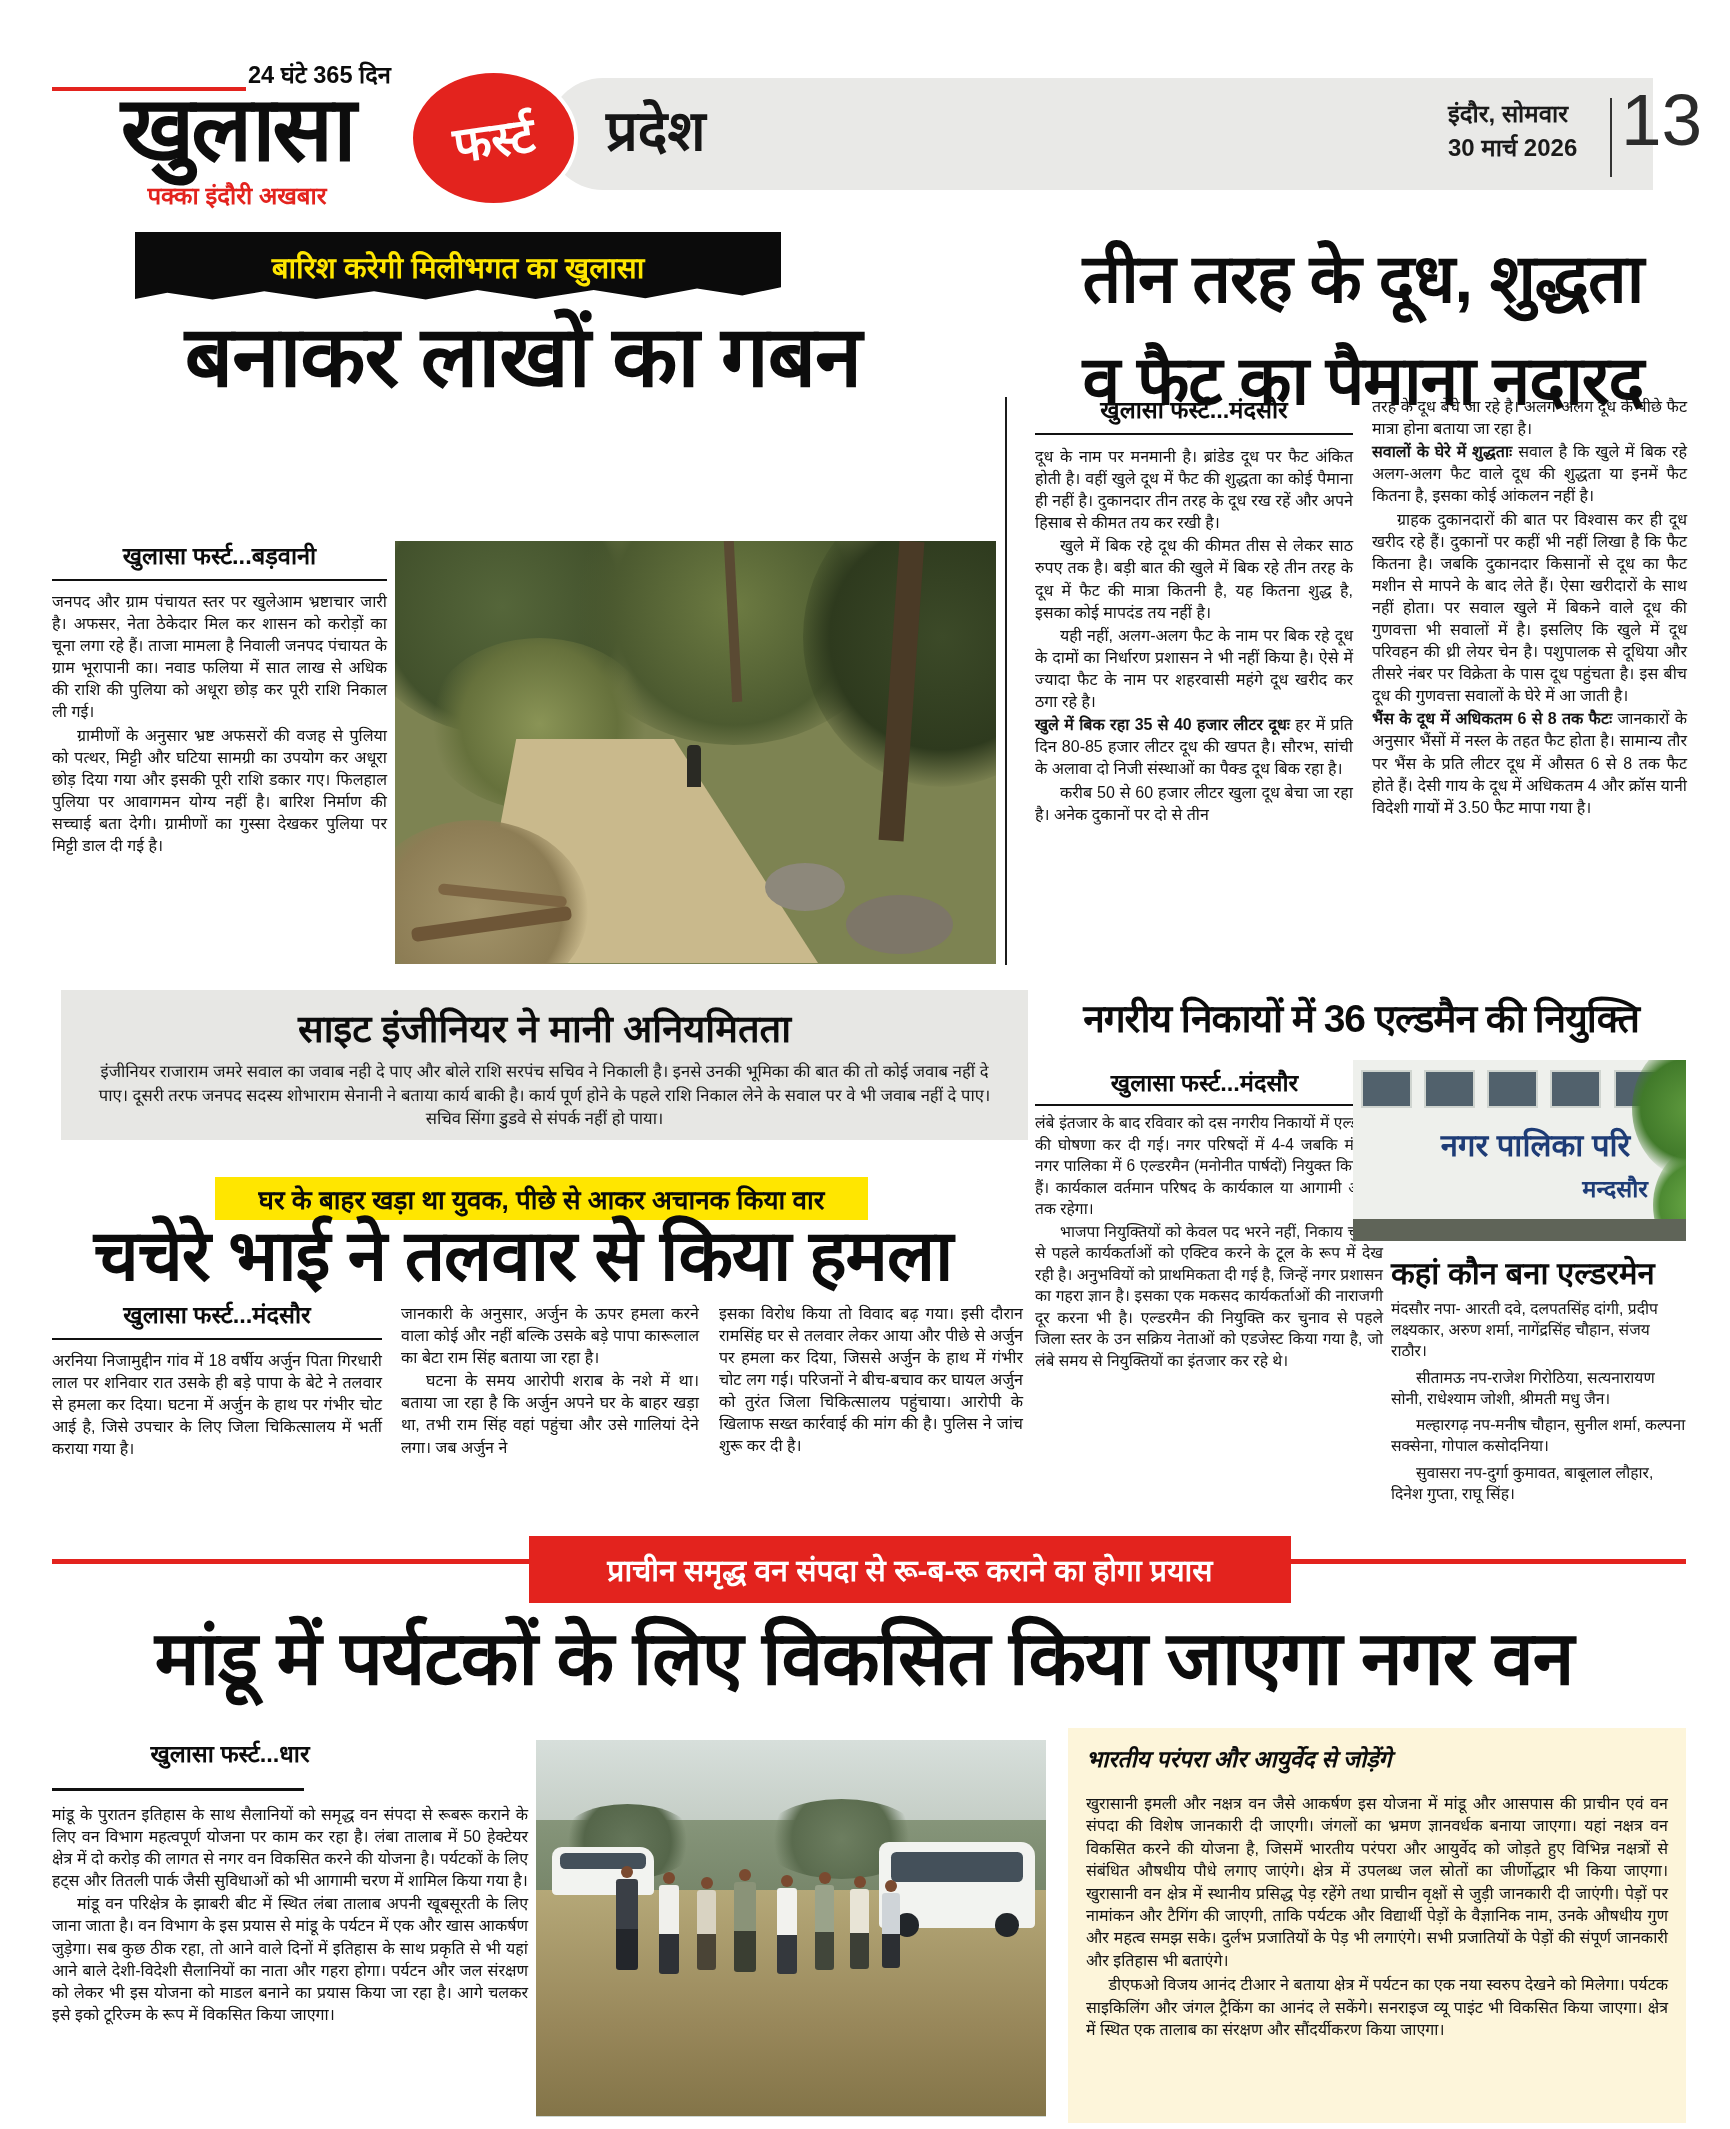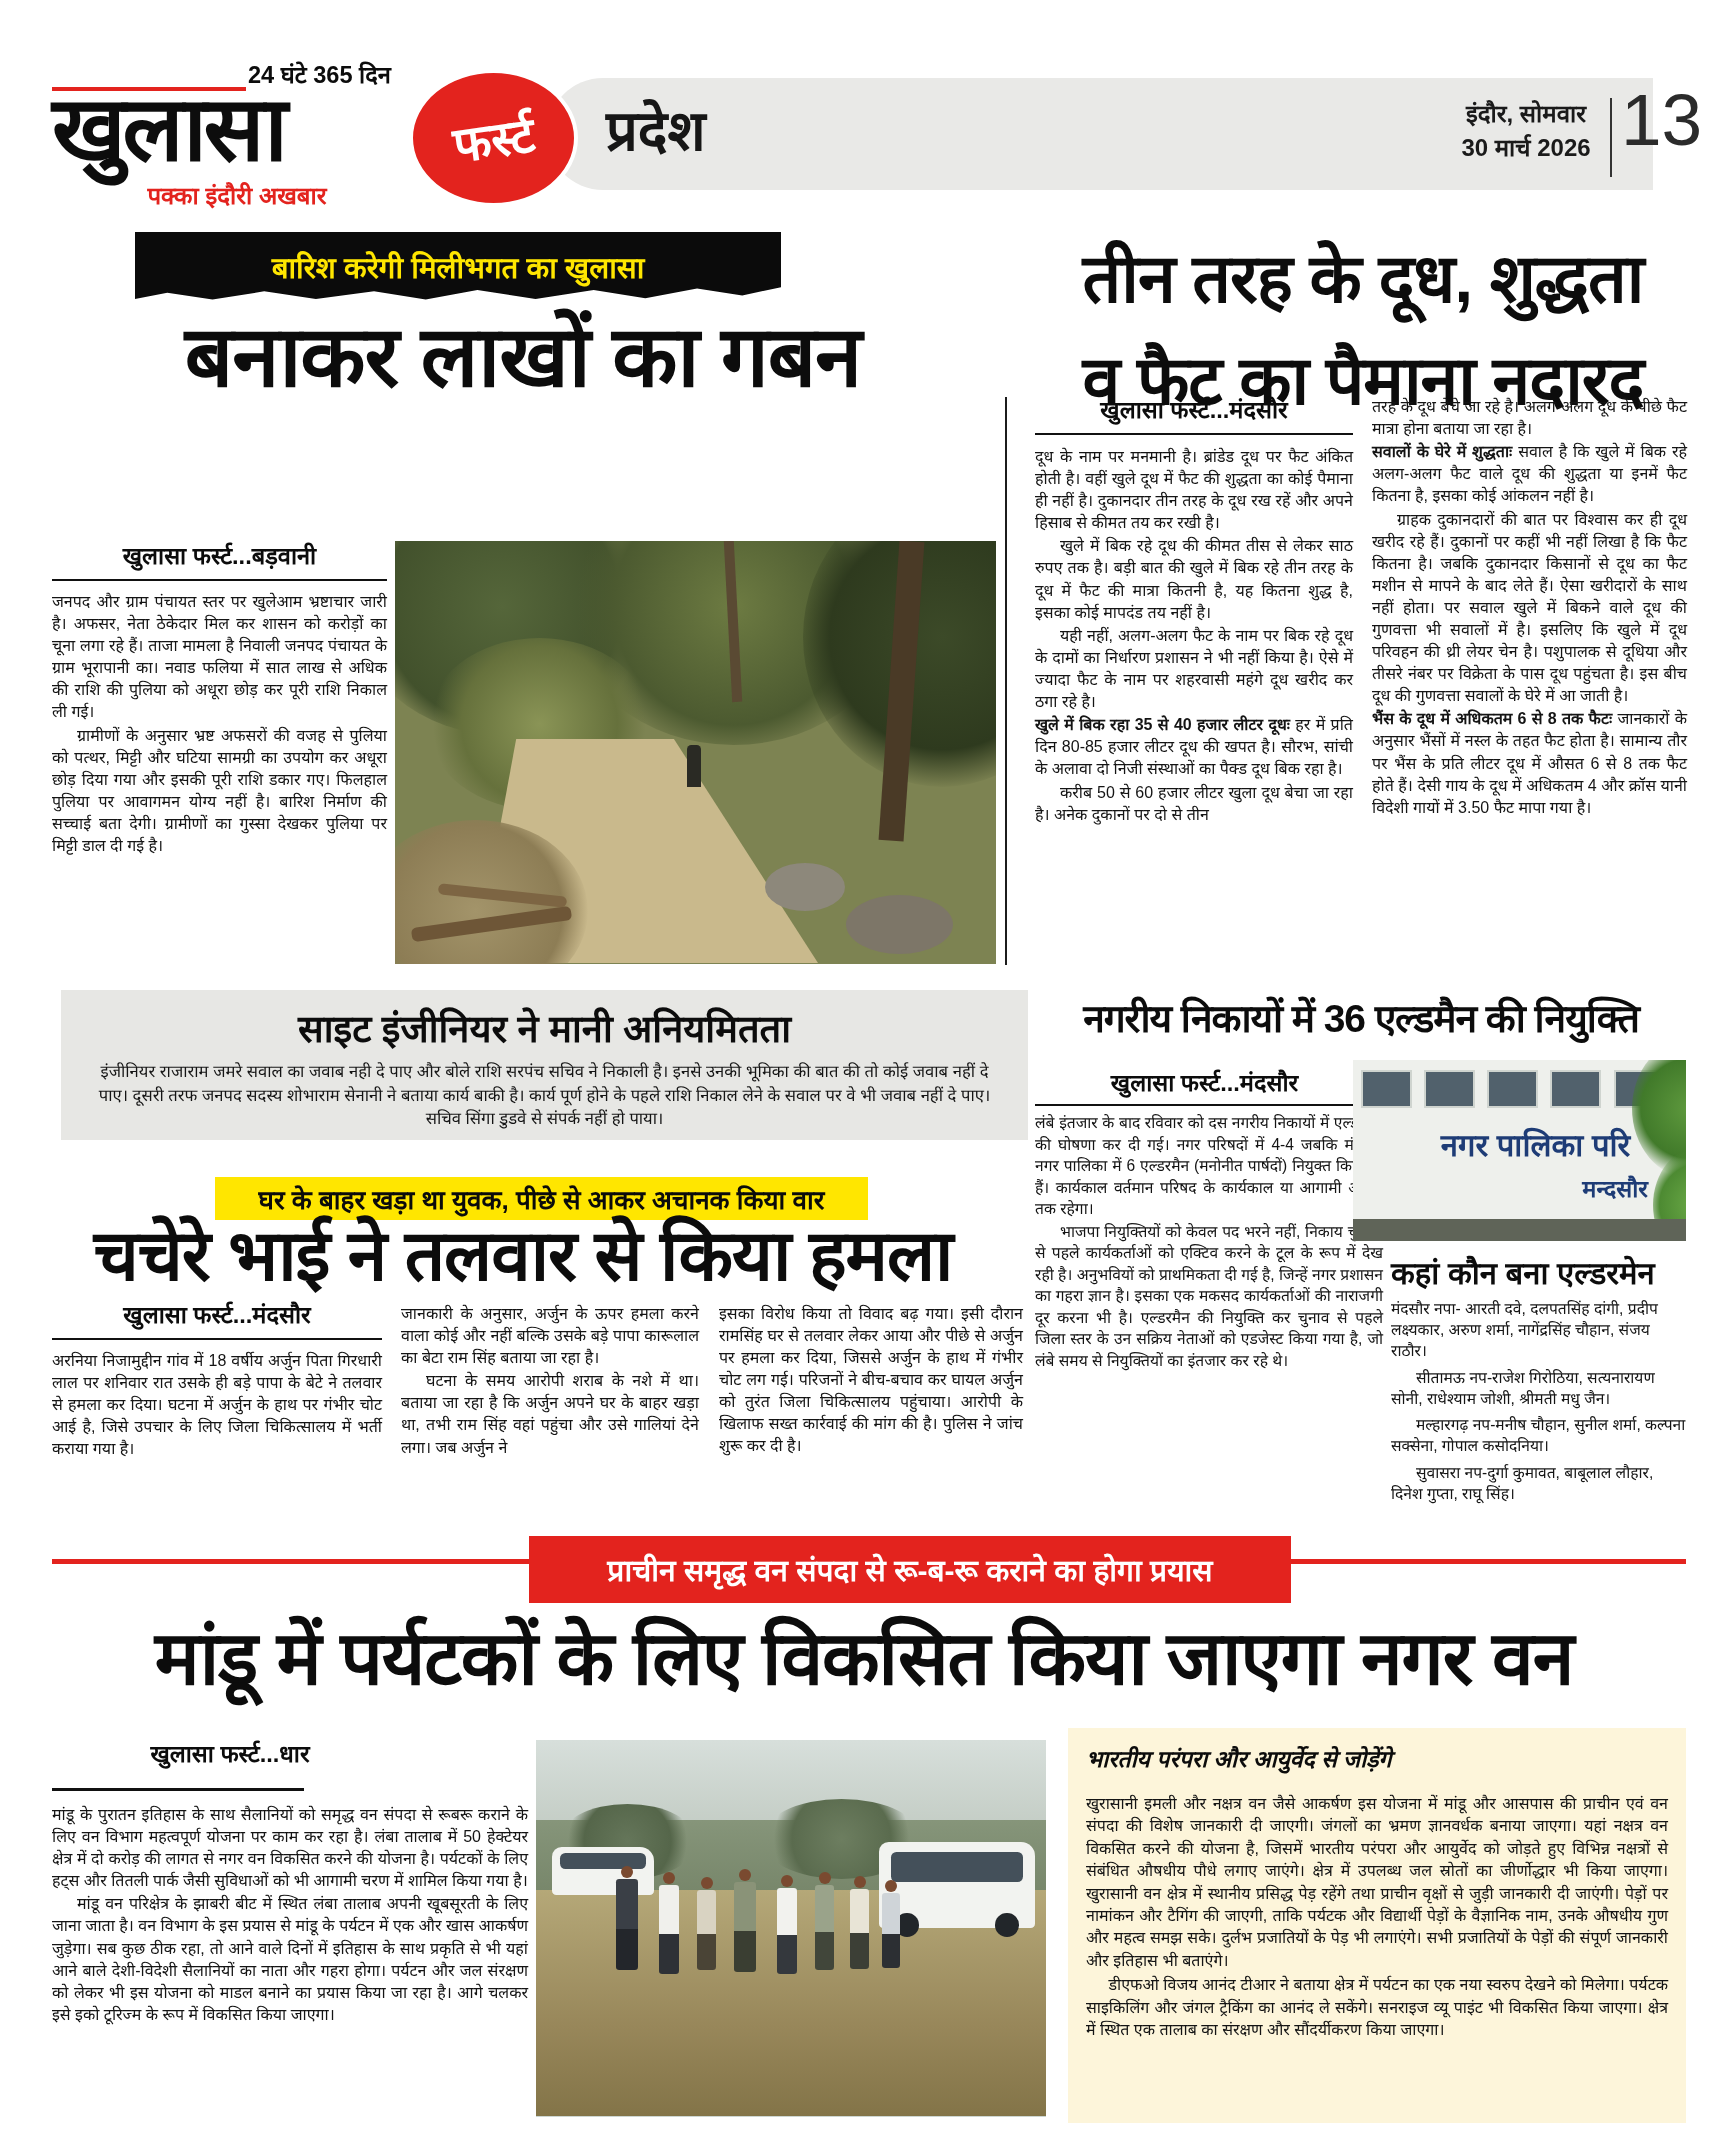--- a/index.html
+++ b/index.html
@@ -14,27 +14,27 @@
           border-bottom:2.1px solid #111;padding-bottom:7.5px;}
   .byline-plain{font-weight:800;font-size:23.6px;text-align:center;color:#0c0c0c;}
   .bodytext p{margin:0;font-size:16px;line-height:1.38;text-align:justify;color:#141414;}
   .bodytext p + p{text-indent:25px;margin-top:1.1px;}
   .lead{font-weight:800;}
 
   
   #header-band{left:547px;top:78px;width:1106px;height:112px;background:#e9e9e7;border-radius:64px 0 0 64px;}
   #masthead-redline{left:52px;top:87px;width:194px;height:3.8px;background:#e3231e;}
   #masthead-tagline{left:248px;top:58px;font-size:23.6px;font-weight:900;color:#0c0c0c;}
-  #masthead-title{left:52px;top:82px;width:370px;font-size:90px;font-weight:900;color:#0d0d0d;line-height:1.05;letter-spacing:-3.2px;}
+  #masthead-title{left:52px;top:82px;width:370px;font-size:90px;font-weight:900;color:#0d0d0d;line-height:1.05;letter-spacing:-3.2px;text-align:center;}
   #masthead-sub{left:52px;top:178px;width:370px;text-align:center;font-size:24px;font-weight:900;color:#e3231e;}
   #masthead-badge{left:409px;top:69px;width:161px;height:130px;background:#e3231e;border-radius:50%;
     border:4.3px solid #ffffff;display:flex;align-items:center;justify-content:center;}
   #masthead-badge span{color:#fff;font-size:49px;font-weight:900;transform:rotate(-8deg);}
   #section-title{left:606px;top:90px;font-size:56px;font-weight:900;color:#161616;}
-  #header-date{left:1448px;top:97px;width:156px;font-size:24px;font-weight:800;line-height:1.4;color:#1a1a1a;text-align:center;}
+  #header-date{left:1448px;top:97px;width:156px;font-size:24px;font-weight:800;line-height:1.4;color:#1a1a1a;text-align:left;}
   #header-divider{left:1610px;top:98px;width:2.1px;height:79px;background:#333;}
   #page-number{left:1621px;top:78px;font-size:73px;font-weight:400;color:#2b2b2b;}
 
   
   #pulia-kicker{left:135px;top:232px;width:646px;height:69px;background:#0b0b0b;color:#ffe600;
      font-size:29.5px;font-weight:900;display:flex;align-items:center;justify-content:center;
      clip-path:polygon(0 0,100% 0,100% 80%,94% 92%,87% 82%,79% 96%,71% 84%,62% 97%,53% 84%,45% 98%,37% 86%,28% 97%,20% 86%,12% 98%,5% 88%,0 97%);}
   #pulia-headline{left:21.5px;top:298px;width:1003px;font-size:85px;line-height:1.38;}
   #pulia-byline{left:52px;top:539px;width:335px;}
   #pulia-body{left:52px;top:591px;width:335px;}

